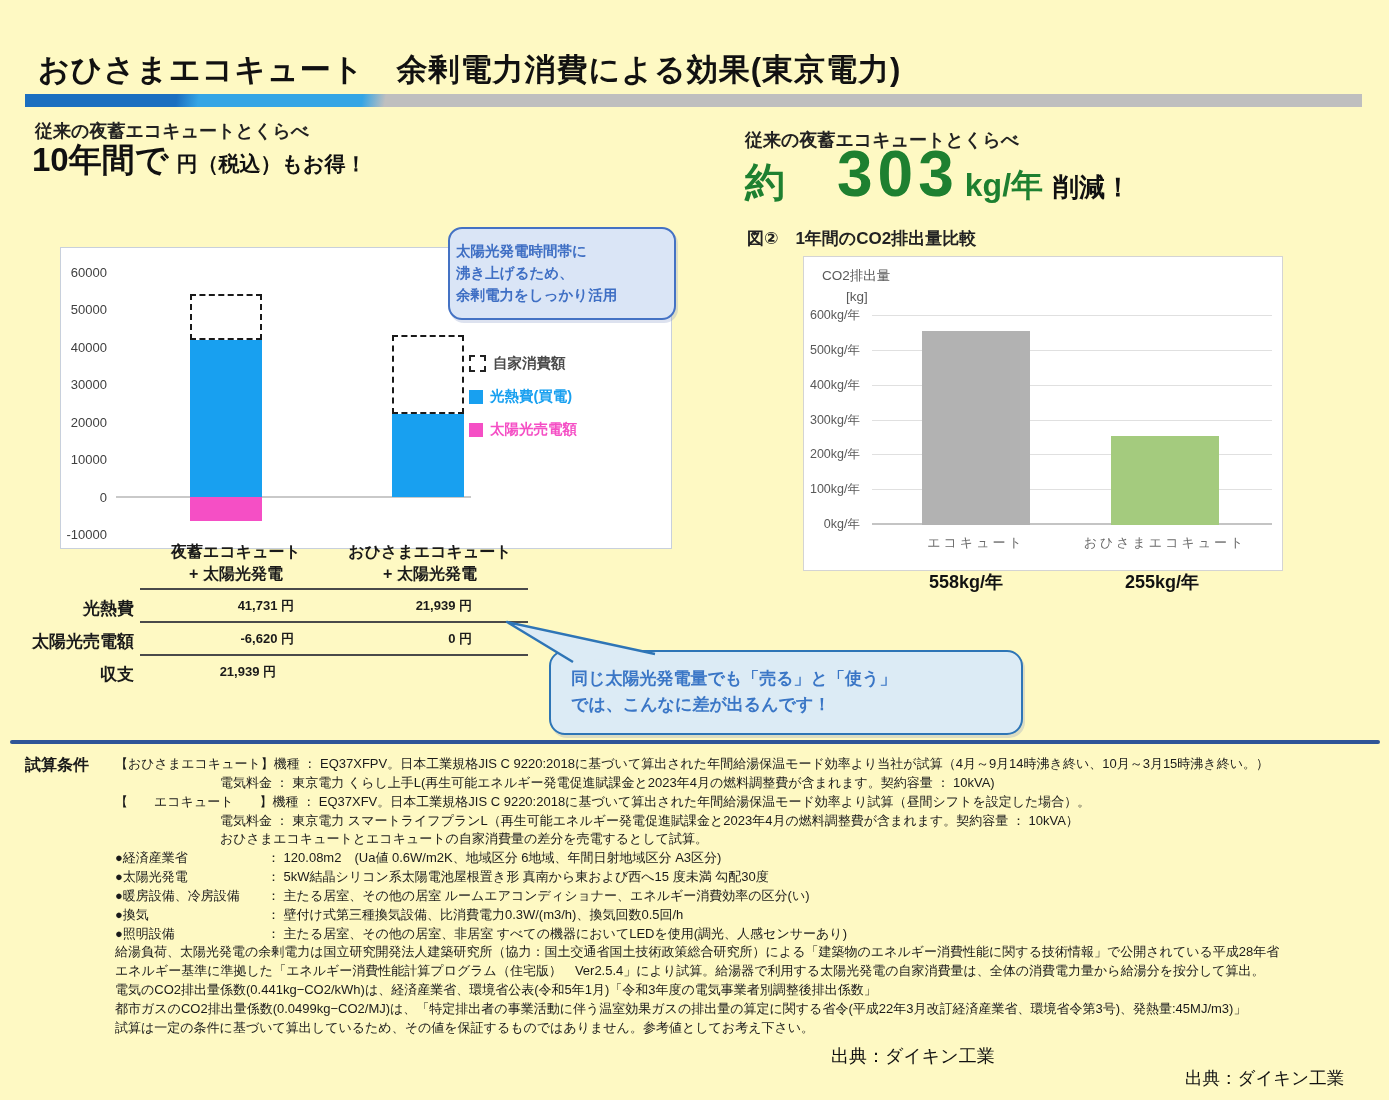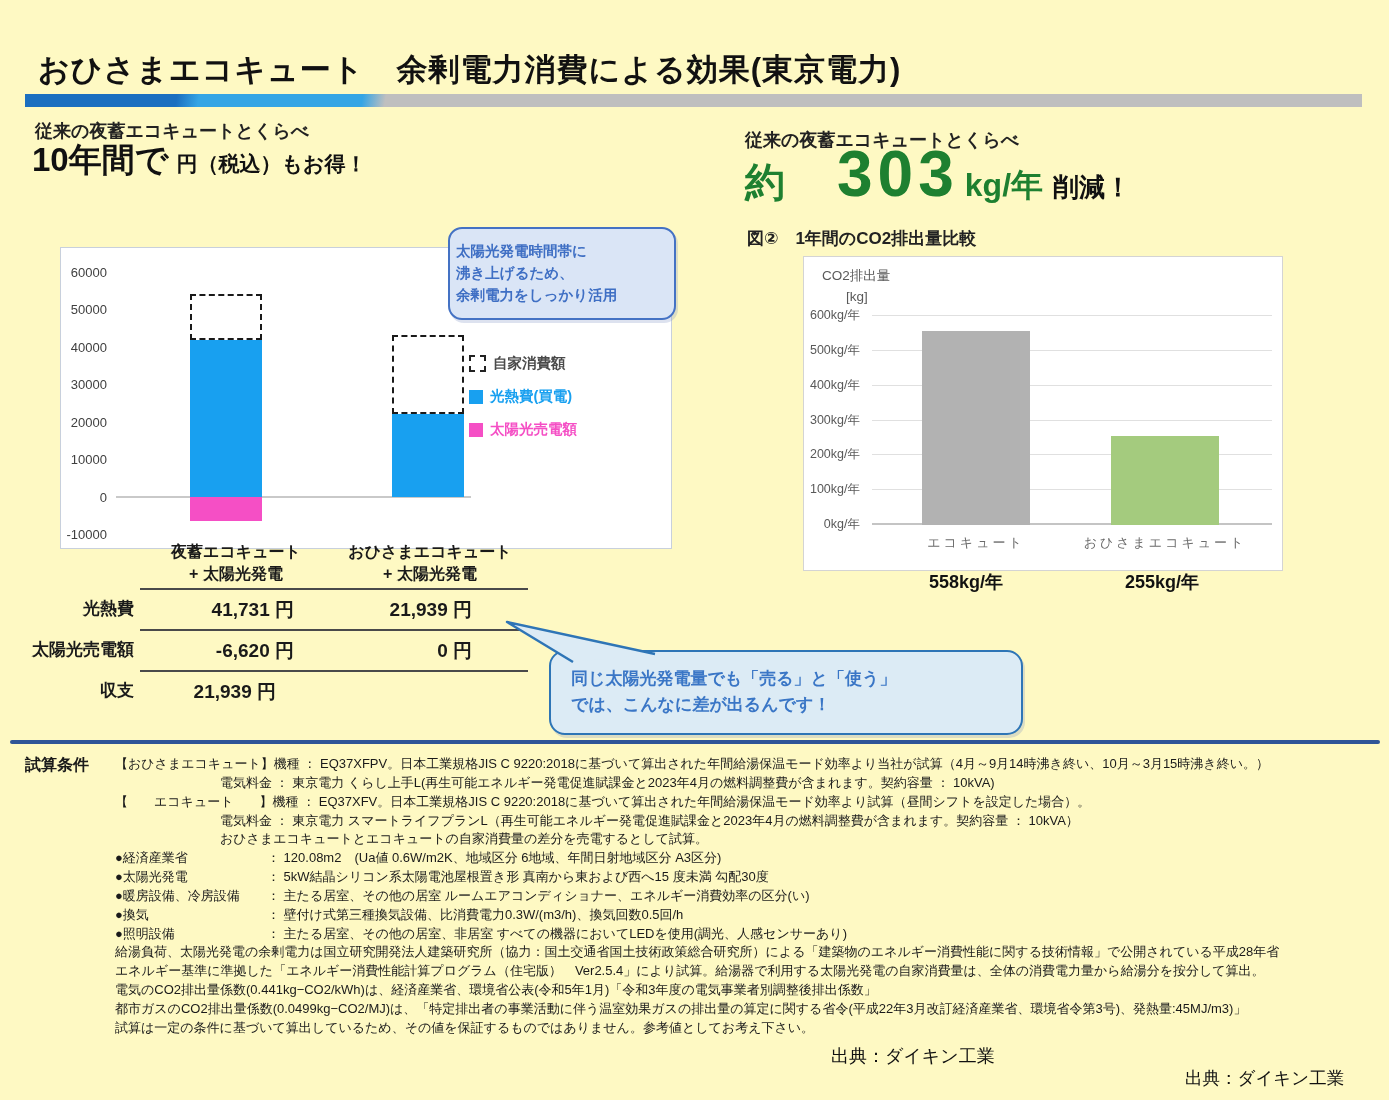--- a/index.html
+++ b/index.html
@@ -53,21 +53,21 @@
   #callout-2{left:549px;top:650px;width:430px;padding:14px 20px;font-size:17px;line-height:1.55;
     background:#dcebf5;border:2.5px solid #2e75b6;border-radius:16px;color:#3a76c6;}
   #callout-2-tail{left:503px;top:616px;width:160px;height:52px;z-index:6;}
 
   
   #cost-table{left:28px;top:541px;display:grid;grid-template-columns:112px 192px 196px;}
   .t-head{font-size:16px;font-weight:bold;text-align:center;white-space:pre-line;line-height:1.35;
     padding-bottom:4px;border-bottom:2px solid #4a4a4a;}
   .t-corner{border-bottom:none;}
   .t-label{font-size:17px;font-weight:bold;text-align:right;padding:7px 6px 0 0;white-space:nowrap;}
-  .t-val{font-size:19px;font-weight:600;text-align:right;padding:7px 38px 6px 0;}
+  .t-val{font-size:13px;font-weight:600;text-align:right;padding:7px 38px 6px 0;}
   .t-val.c2{padding-right:56px;}
   .hline{border-bottom:2px solid #4a4a4a;}
 
   
   #co2-caption{left:747px;top:227px;font-size:17px;font-weight:600;color:#222;}
   #co2-panel{left:803px;top:256px;width:478px;height:313px;border:1.5px solid #d4d4d4;background:#fff;}
   .co2-axis-title{position:absolute;font-size:13.5px;color:#595959;}
   #co2-ylabels{position:absolute;left:0;top:36px;width:60px;height:232px;}
   .co2-ytick{position:absolute;right:4px;width:56px;text-align:right;font-size:12.5px;color:#595959;}
   #co2-plot{position:absolute;left:68px;top:36px;width:400px;height:232px;}

